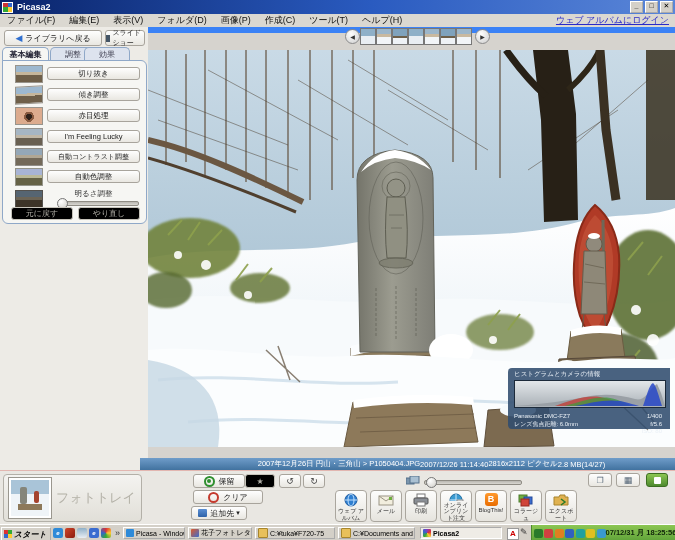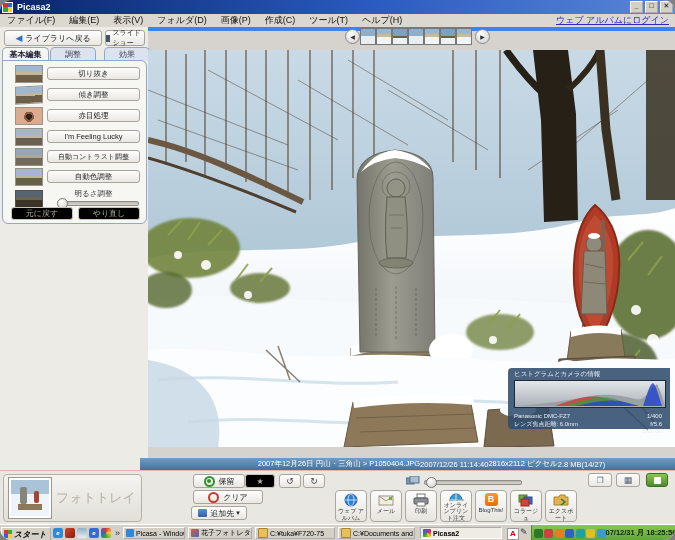--- a/index.html
+++ b/index.html
@@ -1,28 +1,28 @@
 <!DOCTYPE html>
 <html><head>
 <meta charset="utf-8">
 <style>
   html,body{margin:0;padding:0;background:#808080;}
   #screen{position:relative;width:675px;height:540px;overflow:hidden;
-    font-family:"Liberation Sans","DejaVu Sans",sans-serif;background:#d6d3ce;border-radius:12px;
+    font-family:"Liberation Sans","DejaVu Sans",sans-serif;background:#d6d3ce;
     -webkit-font-smoothing:antialiased;}
   .abs{position:absolute;}
   
   #titlebar{left:0;top:0;width:675px;height:14px;
     background:linear-gradient(90deg,#0a246a,#2a5bc0 55%,#5a86d8);
     display:flex;align-items:center;color:#fff;font-size:9px;font-weight:bold;}
   .applogo{width:9px;height:9px;margin:0 4px 0 2px;display:grid;grid-template:1fr 1fr/1fr 1fr;border:1px solid #fff;}
   .applogo i{display:block;}
   .winbtn{width:11px;height:10px;margin-left:2px;background:#d4d0c8;border:1px outset #fff;
     font-size:7px;line-height:8px;text-align:center;color:#000;font-weight:bold;}
-  #menubar{left:0;top:14px;width:675px;height:13px;background:#dbd8d1;border-bottom:4px solid #3b82f6;
+  #menubar{left:0;top:14px;width:675px;height:13px;background:#dbd8d1;border-bottom:6px solid #3b82f6;
     display:flex;align-items:center;font-size:9px;color:#111;}
   #menubar .mi{padding:0 7px;}
   #loginlink{margin-left:auto;margin-right:6px;color:#2a2ac8;text-decoration:underline;font-size:9px;}
   
   #leftpanel{left:0;top:27px;width:148px;height:443px;background:#edebe6;}
   .btn{background:linear-gradient(180deg,#fefefe,#e9e7e1);border:1px solid #a8a49c;border-radius:3px;
     display:flex;align-items:center;justify-content:center;font-size:8px;color:#222;box-sizing:border-box;}
   .btn.dis{color:#b0aea6;background:#000000;border-color:#c6c3ba;}
   .tab{position:absolute;height:14px;border:1px solid #8fa8c8;border-bottom:none;border-radius:5px 5px 0 0;
     font-size:8px;display:flex;align-items:center;justify-content:center;box-sizing:border-box;}
@@ -131,21 +131,21 @@
       <span style="color:#2f6fd0;font-size:9px;margin-right:3px;">◀</span>
       <span>ライブラリへ戻る</span>
     </div>
     <div class="btn abs" style="left:105px;top:3px;width:40px;height:16px;font-size:7px;">
       <span style="width:7px;height:7px;background:#456;margin-right:2px;"></span>
       <span>スライドショー</span>
     </div>
 
     <div class="tab on" style="left:2px;top:20px;width:47px;">基本編集</div>
     <div class="tab off" style="left:50px;top:20px;width:46px;">調整</div>
-    <div class="tab off" style="left:104px;top:20px;width:46px;">効果</div>
+    <div class="tab off" style="left:84px;top:20px;width:46px;">効果</div>
 
     <div class="abs" id="tabbox">
       <div class="mini" style="top:4px;"></div>
       <div class="btn erow-btn" style="top:6px;">切り抜き</div>
       <div class="mini" style="top:25px;transform:skewY(-3deg);"></div>
       <div class="btn erow-btn" style="top:27px;">傾き調整</div>
       <div class="mini eye" style="top:46px;"></div>
       <div class="btn erow-btn" style="top:48px;">赤目処理</div>
       <div class="mini" style="top:67px;filter:saturate(.6);"></div>
       <div class="btn erow-btn" style="top:69px;">I'm Feeling Lucky</div>

